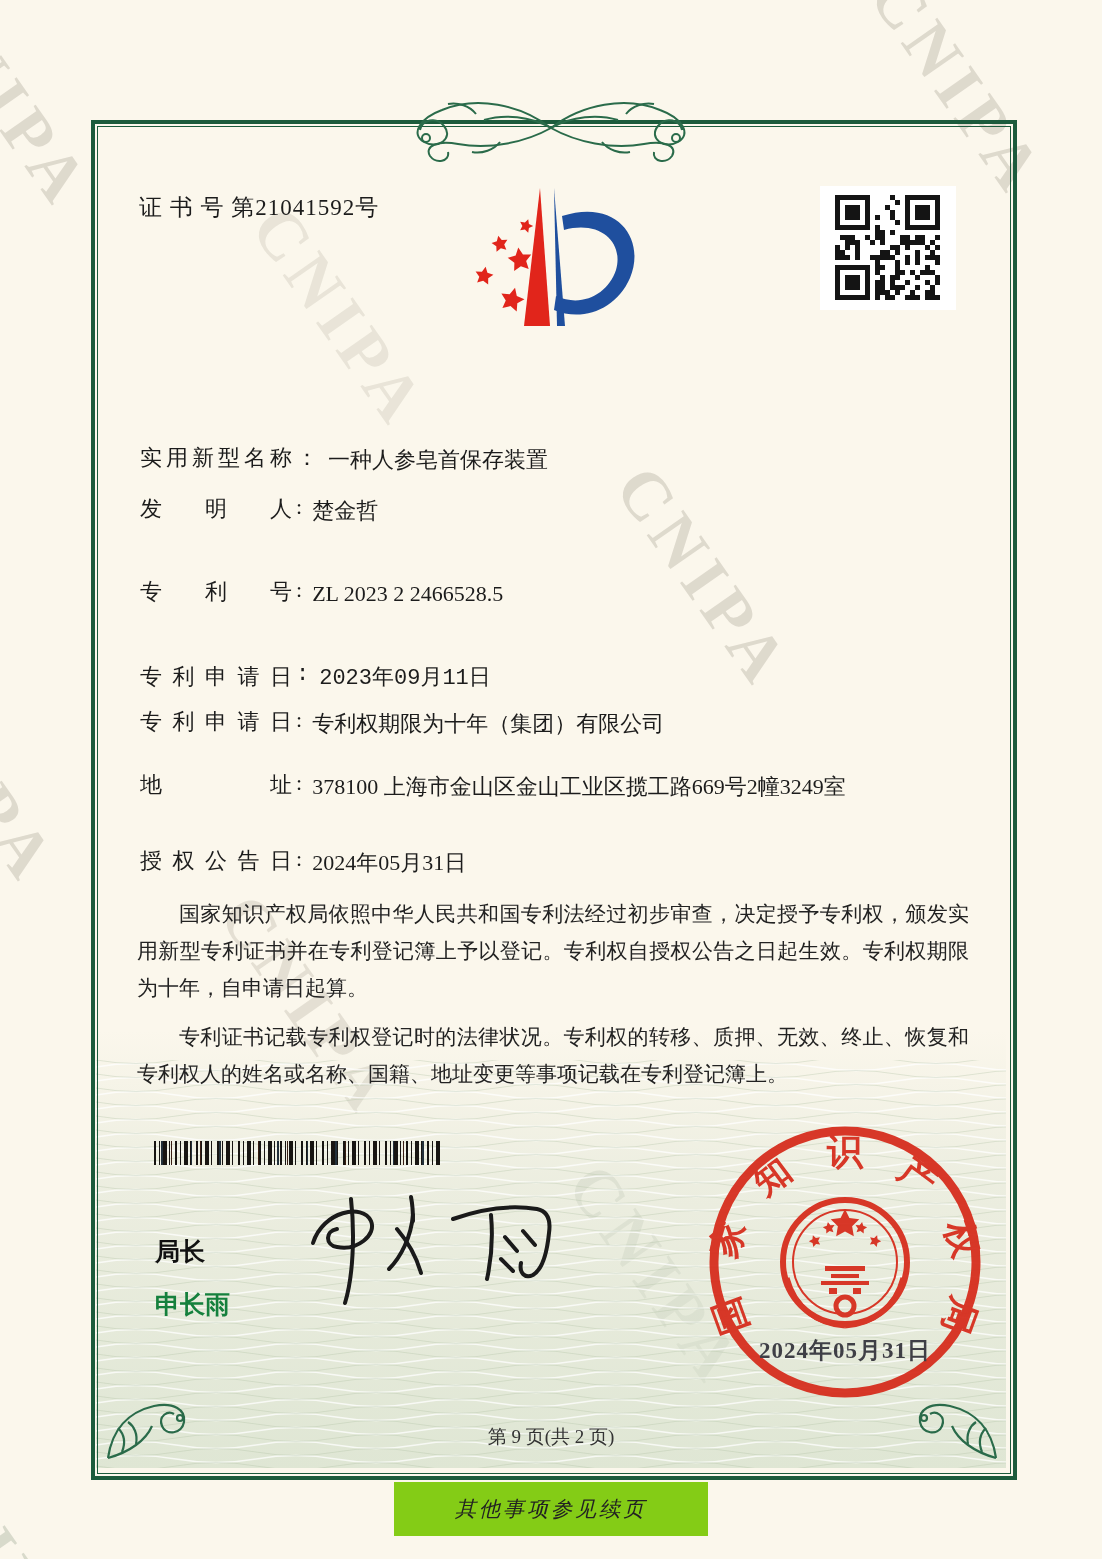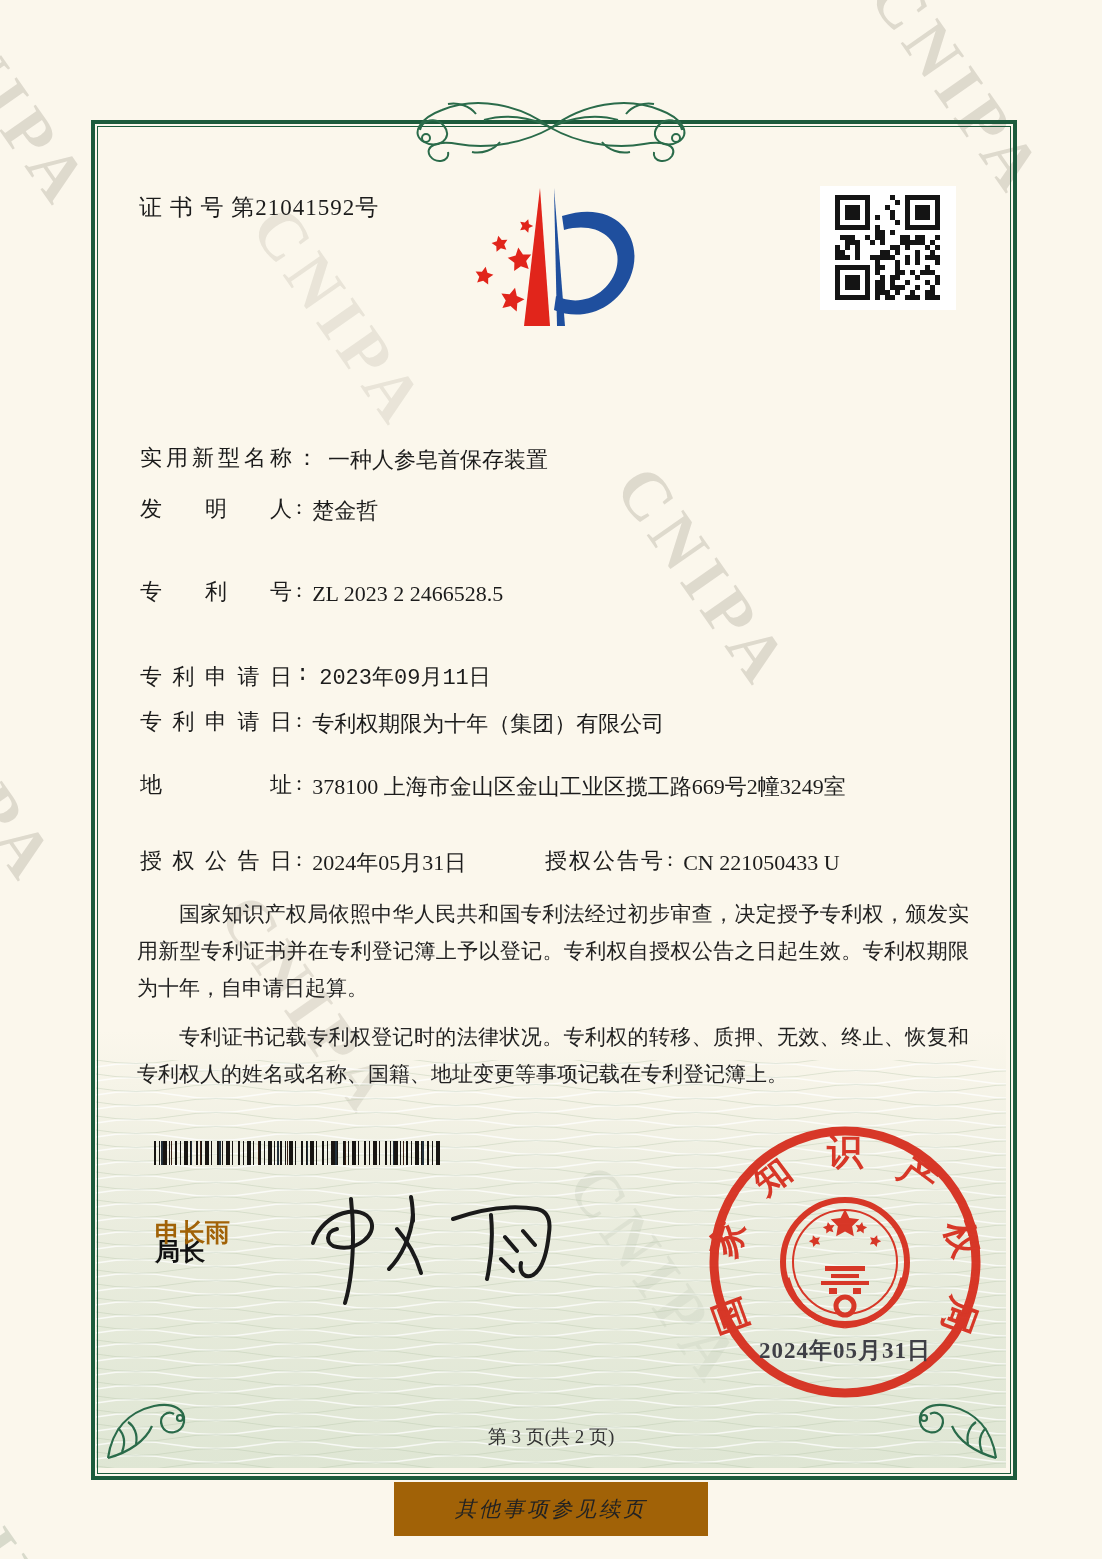--- a/index.html
+++ b/index.html
@@ -65,34 +65,34 @@
 
   
   .barcode{position:absolute;left:154px;top:1141px;width:287px;height:24px;z-index:3;
     background:
      repeating-linear-gradient(90deg,#181512 0 2px,transparent 2px 5px,#181512 5px 6px,transparent 6px 9px,#181512 9px 13px,transparent 13px 15px,#181512 15px 16px,transparent 16px 21px),
      repeating-linear-gradient(90deg,transparent 0 7px,#23303a 7px 9px,transparent 9px 17px,#3a1f14 17px 18px,transparent 18px 29px);}
 
   
   .sig-title{position:absolute;left:155px;top:1235px;z-index:3;font-size:25px;font-weight:700;
              font-family:"Liberation Sans","DejaVu Sans",sans-serif;color:#111;}
-  .sig-name{position:absolute;left:155px;top:1216px;z-index:3;font-size:25px;font-weight:700;
-            font-family:"Liberation Sans","DejaVu Sans",sans-serif;color:#a16207;}
+  .sig-name{position:absolute;left:155px;top:1288px;z-index:3;font-size:25px;font-weight:700;
+            font-family:"Liberation Sans","DejaVu Sans",sans-serif;color:#15803d;}
   .sig-svg{position:absolute;left:285px;top:1185px;z-index:3;}
 
   
   .seal{position:absolute;left:703px;top:1120px;z-index:4;opacity:.93;}
   .seal-char{font-size:36px;font-weight:700;fill:#d62a1a;font-family:"Liberation Serif",serif;}
   .seal-date{font-size:23px;font-weight:700;fill:#33333b;letter-spacing:1px;
              font-family:"Liberation Serif",serif;}
 
   
   .footer-page{position:absolute;left:0;top:1424px;width:100%;text-align:center;z-index:3;
                font-size:19px;color:#333;}
-  .cont-strip{position:absolute;left:394px;top:1482px;width:314px;height:54px;background:#a16207;
+  .cont-strip{position:absolute;left:394px;top:1482px;width:314px;height:54px;background:#84cc16;
               display:flex;align-items:center;justify-content:center;z-index:2;}
   .cont-note{font-size:21px;font-style:italic;letter-spacing:3px;color:#222;}
 </style>
 </head>
 <body>
 
 <div class="page">
 
   <span class="wm wm1">CNIPA</span>
   <span class="wm wm2">CNIPA</span>
@@ -298,23 +298,20 @@
     <span class="flabel">专利申请日</span><span class="fcolon">:</span><span class="fvalue">2023年09月11日</span>
   </div>
   <div class="row r5">
     <span class="flabel">专利申请日</span><span class="fcolon">:</span><span class="fvalue">专利权期限为十年（集团）有限公司</span>
   </div>
   <div class="row r6">
     <span class="flabel">地址</span><span class="fcolon">:</span><span class="fvalue">378100 上海市金山区金山工业区揽工路669号2幢3249室</span>
   </div>
   <div class="row rgrant">
     <span class="flabel">授权公告日</span><span class="fcolon">:</span><span class="fvalue">2024年05月31日</span>
-    <span class="pair2">
-      <span class="flabel">授权公告号</span><span class="fcolon">:</span><span class="fvalue">CN 221050433 U</span>
-    </span>
   </div>
 
   <div class="paras">
     <p>国家知识产权局依照中华人民共和国专利法经过初步审查，决定授予专利权，颁发实用新型专利证书并在专利登记簿上予以登记。专利权自授权公告之日起生效。专利权期限为十年，自申请日起算。</p>
     <p>专利证书记载专利权登记时的法律状况。专利权的转移、质押、无效、终止、恢复和专利权人的姓名或名称、国籍、地址变更等事项记载在专利登记簿上。</p>
   </div>
 
   <div class="barcode"></div>
 
   <div class="sig-title">局长</div>
@@ -355,18 +352,18 @@
       <rect x="128" y="154" width="28" height="4" stroke="none"></rect>
       <rect x="118" y="161" width="48" height="4" stroke="none"></rect>
       <rect x="126" y="168" width="8" height="6" stroke="none"></rect>
       <rect x="150" y="168" width="8" height="6" stroke="none"></rect>
       <circle cx="142" cy="186" r="9" fill="none" stroke-width="5"></circle>
       <path d="M84 158 C92 188 114 204 142 206 M200 158 C192 188 170 204 142 206" fill="none" stroke-width="5"></path>
     </g>
     <text class="seal-date" x="142" y="238" text-anchor="middle">2024年05月31日</text>
   </svg>
 
-  <div class="footer-page">第 3 页(共 2 页)</div>
+  <div class="footer-page">第 9 页(共 2 页)</div>
   <div class="cont-strip">
     <span class="cont-note">其他事项参见续页</span>
   </div>
 
 </div>
 
 </body></html>

